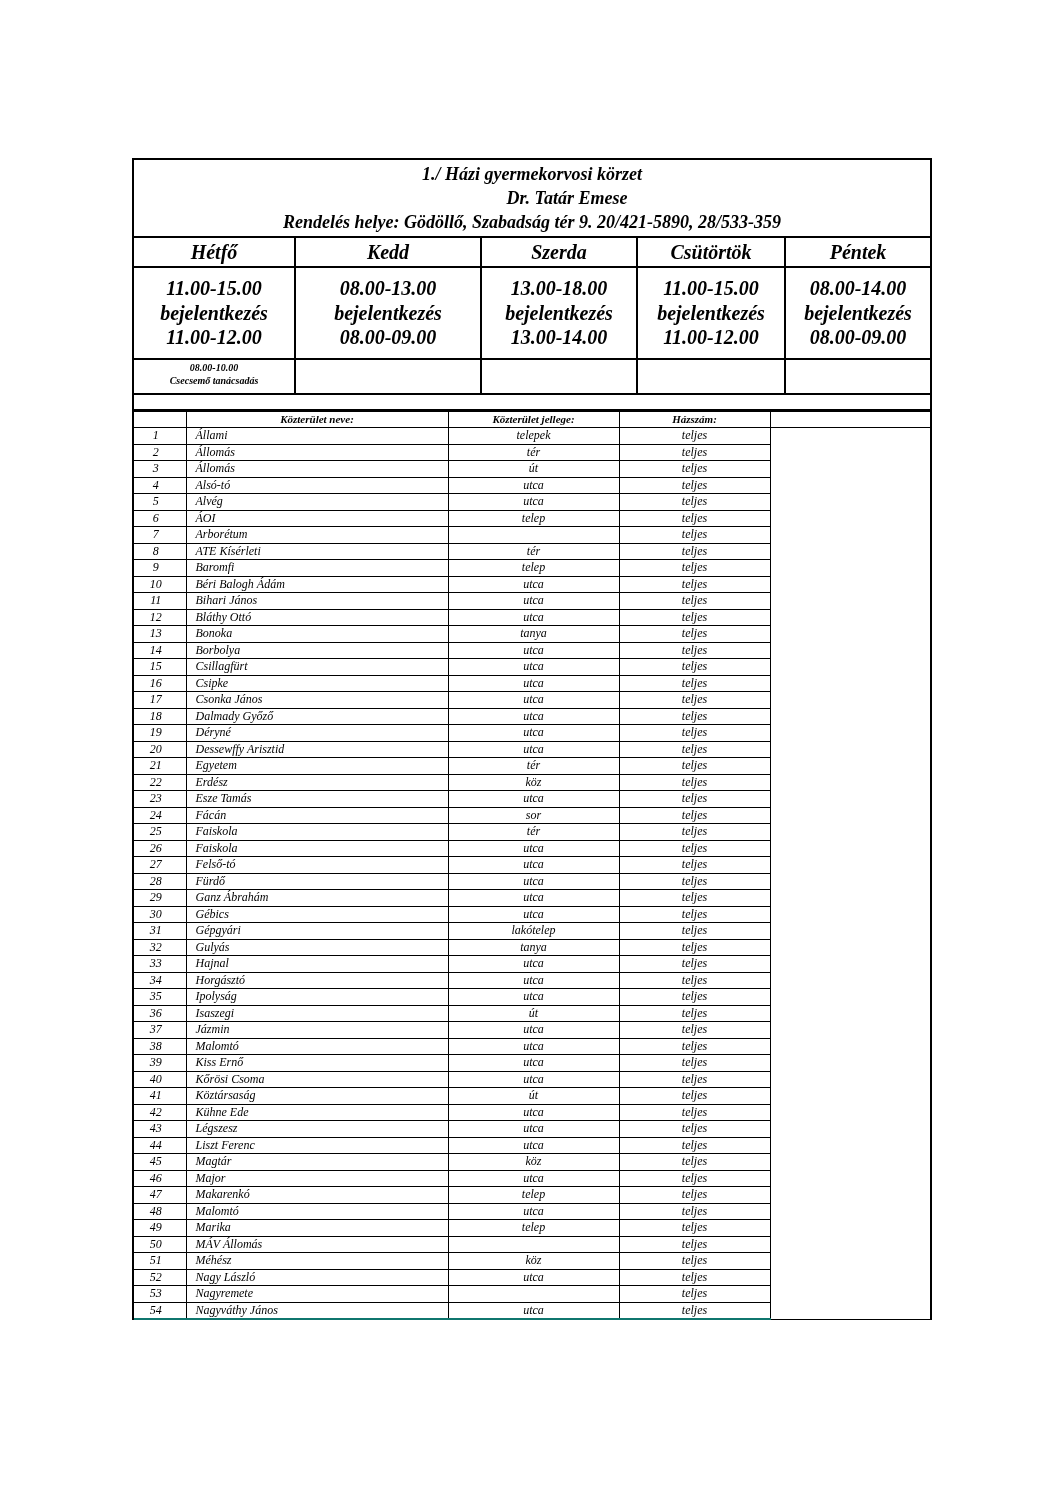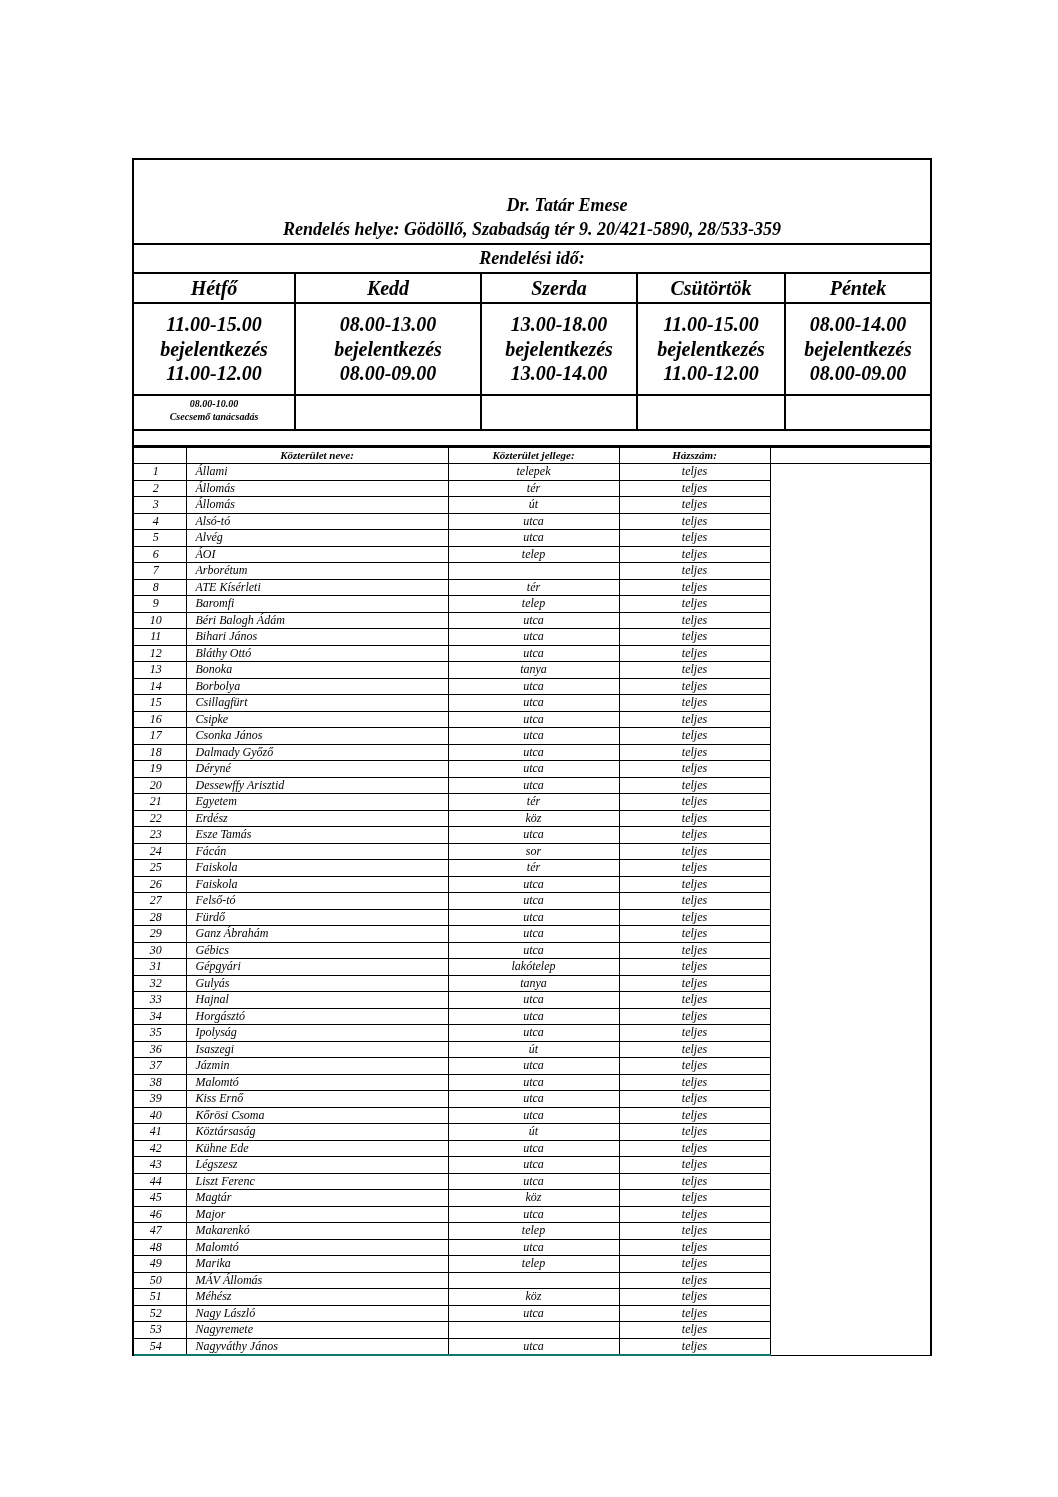--- a/index.html
+++ b/index.html
@@ -1,20 +1,20 @@
 <!DOCTYPE html>
 <html><head>
 <meta charset="utf-8">
 <style>
   html, body { margin: 0; padding: 0; background: #ffffff; }
   body { width: 1058px; height: 1497px; position: relative; font-family: "Liberation Serif", serif; color: #000; }
   .page { position: absolute; left: 132px; top: 158px; width: 800px; }
   .frame { border: 2px solid #000; border-bottom: none; box-sizing: border-box; width: 800px; }
   .title-block { text-align: center; font-style: italic; font-weight: bold; font-size: 18px; line-height: 24px; padding: 2px 0 2px; border-bottom: 2px solid #000; }
-  .title-block .l2 { padding-left: 70px; margin-top: 31px; }
+  .title-block .l2 { padding-left: 70px; }
   .hours-title { text-align: center; font-style: italic; font-weight: bold; font-size: 18px; line-height: 26px; height: 27px; border-bottom: 2px solid #000; }
   table.sched { border-collapse: collapse; width: 100%; table-layout: fixed; }
   table.sched td { border: 2px solid #000; text-align: center; font-style: italic; font-weight: bold; padding: 0; }
   table.sched tr td:first-child { border-left: none; margin-top: 19px; }
   table.sched tr td:last-child { border-right: none; }
   table.sched tr:first-child td { border-top: none; }
   .day { font-size: 20px; line-height: 28px; }
   .times { font-size: 20px; line-height: 24.5px; padding: 8px 0 !important; }
   .note { font-size: 10px; line-height: 13px; height: 32px; vertical-align: top; padding-top: 1px !important; }
   .spacer { height: 14px; border-bottom: 2px solid #000; }
@@ -27,24 +27,24 @@
   table.streets td.name { padding-left: 9px; margin-left: 41px; }
   table.streets td.type, table.streets td.house { text-align: center; }
   table.streets tbody tr:last-child td { border-bottom: 2px solid #0f766e; }
 </style>
 </head>
 <body>
 
 <div class="page">
   <div class="frame">
     <div class="title-block">
+      <div>1./ Házi gyermekorvosi körzet</div>
       <div class="l2">Dr. Tatár Emese</div>
       <div>Rendelés helye: Gödöllő, Szabadság tér 9. 20/421-5890, 28/533-359</div>
     </div>
-    <div class="hours-title">Rendelési idő:</div>
     <table class="sched">
       <colgroup>
         <col style="width:161px">
           <col style="width:186px">
           <col style="width:156px">
           <col style="width:148px">
           <col>
       </colgroup>
       <tbody>
           <tr id="day-row">

